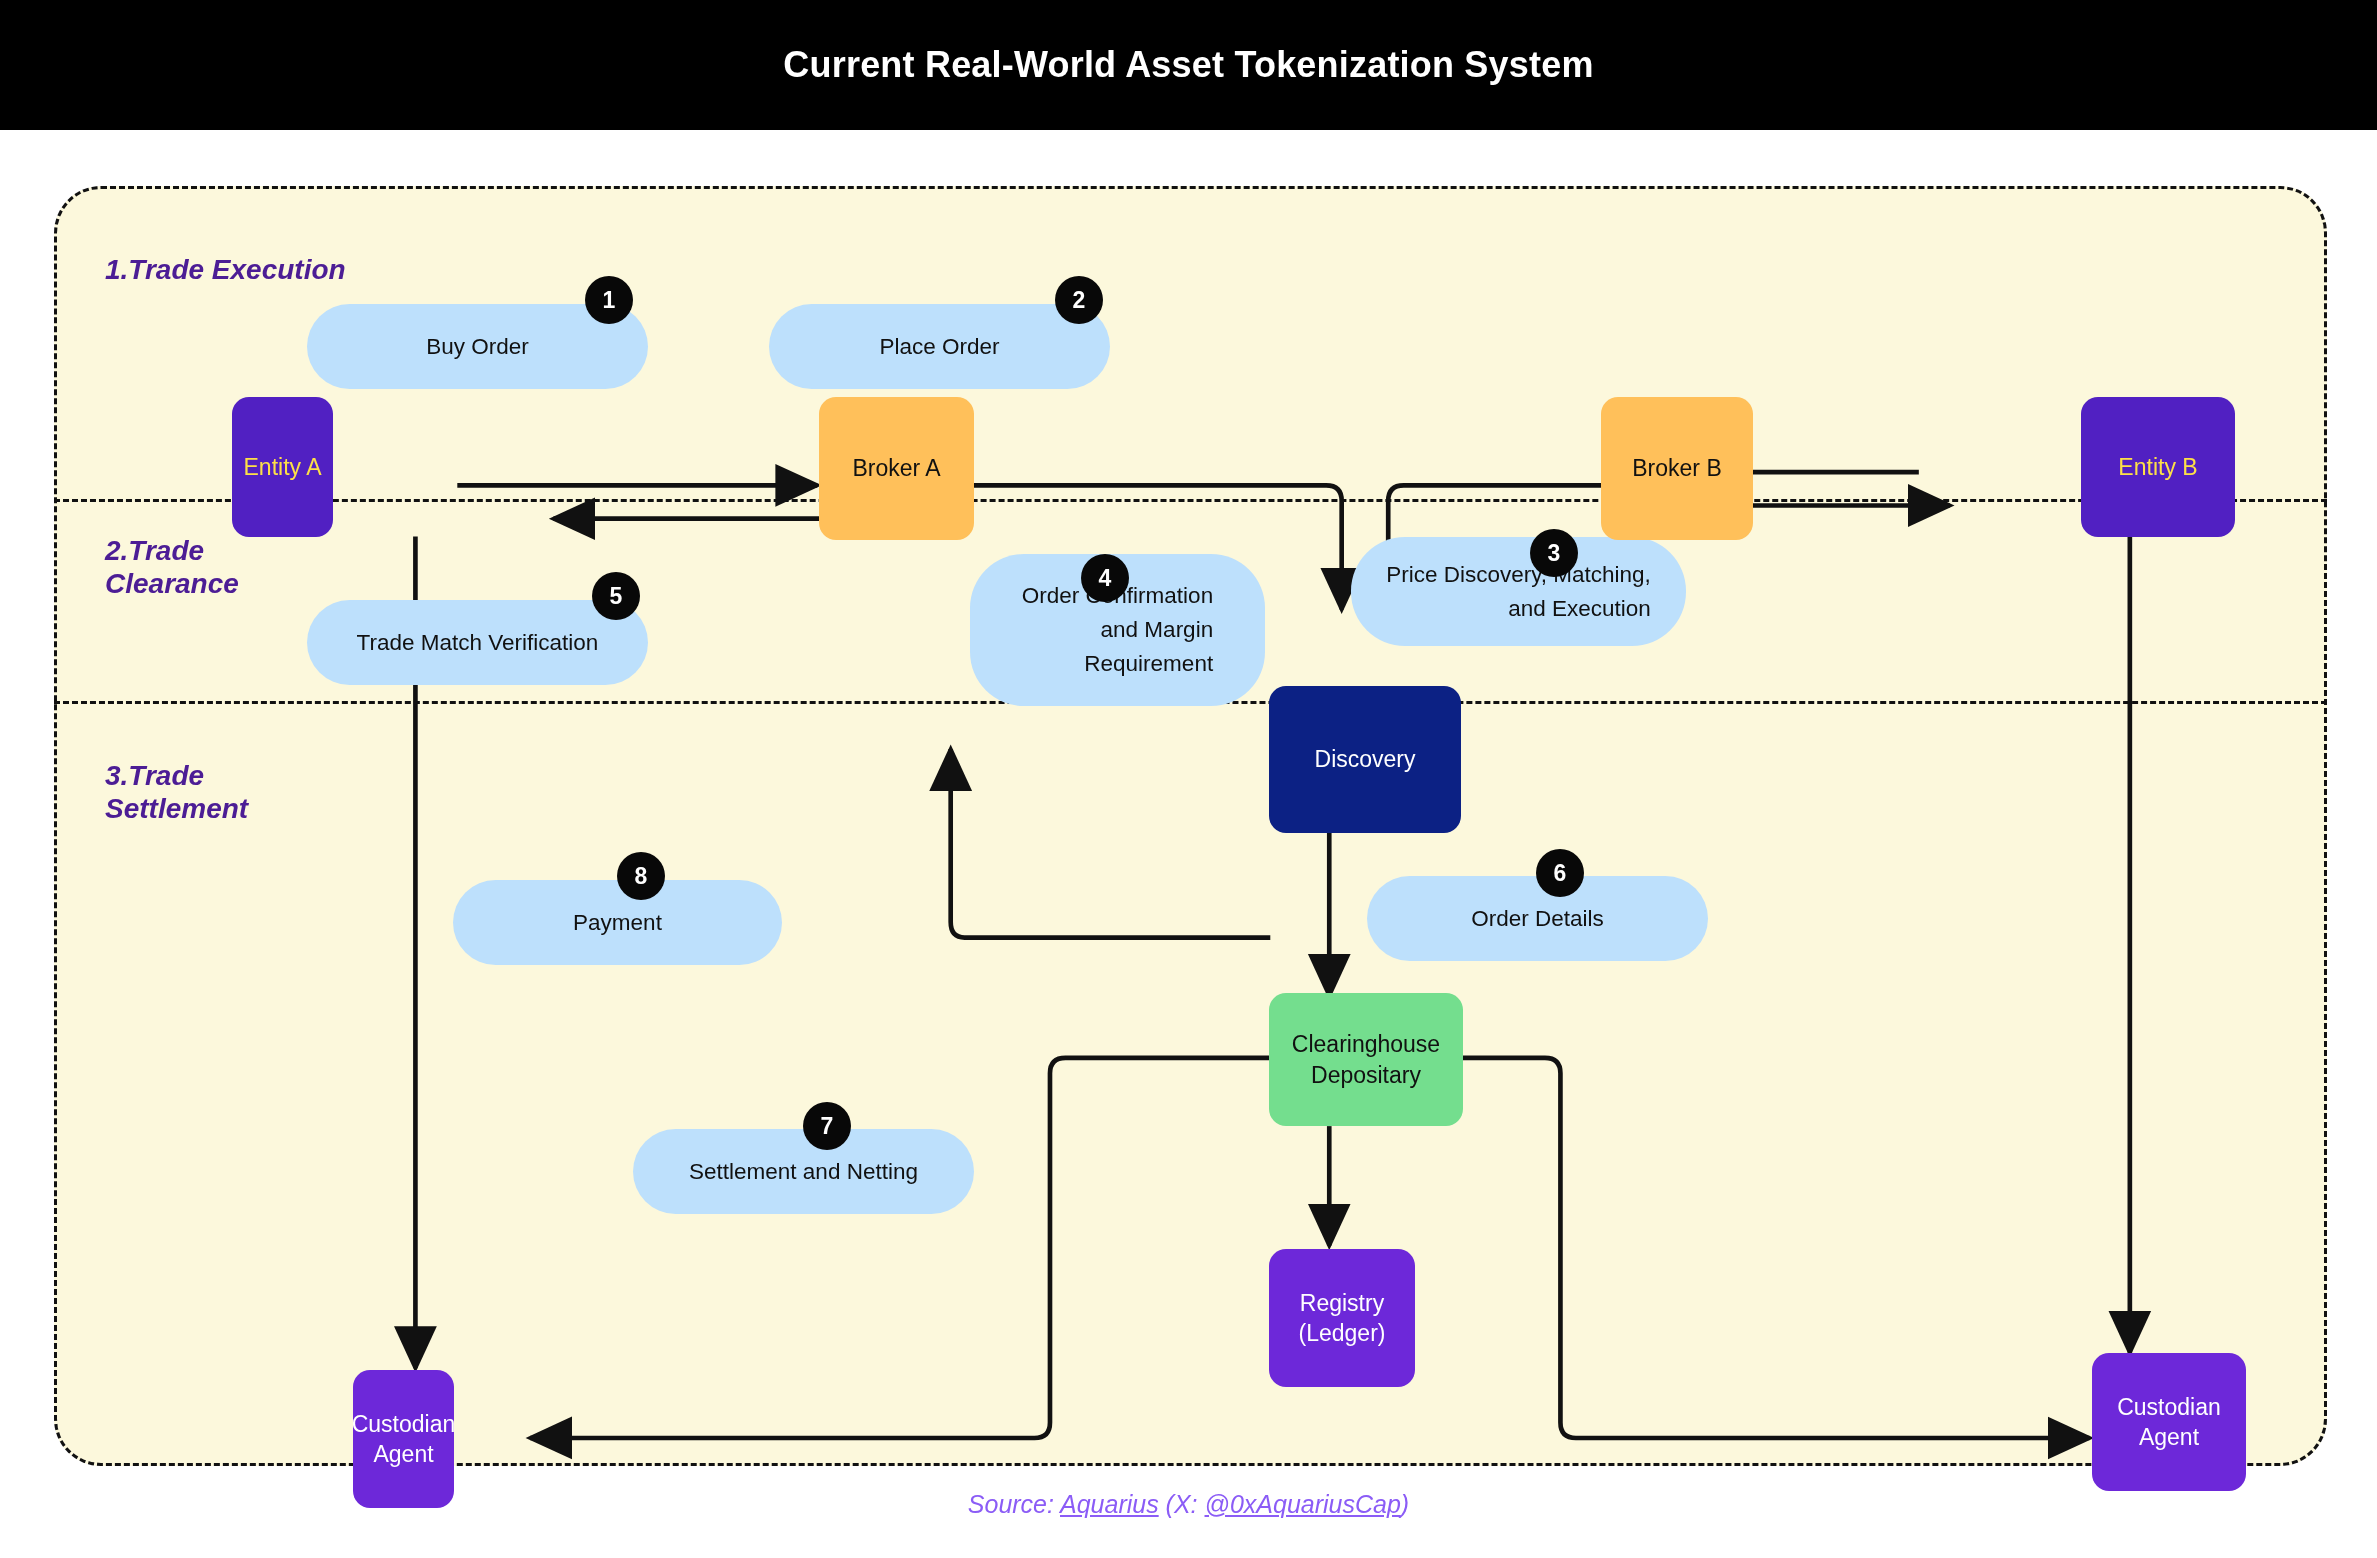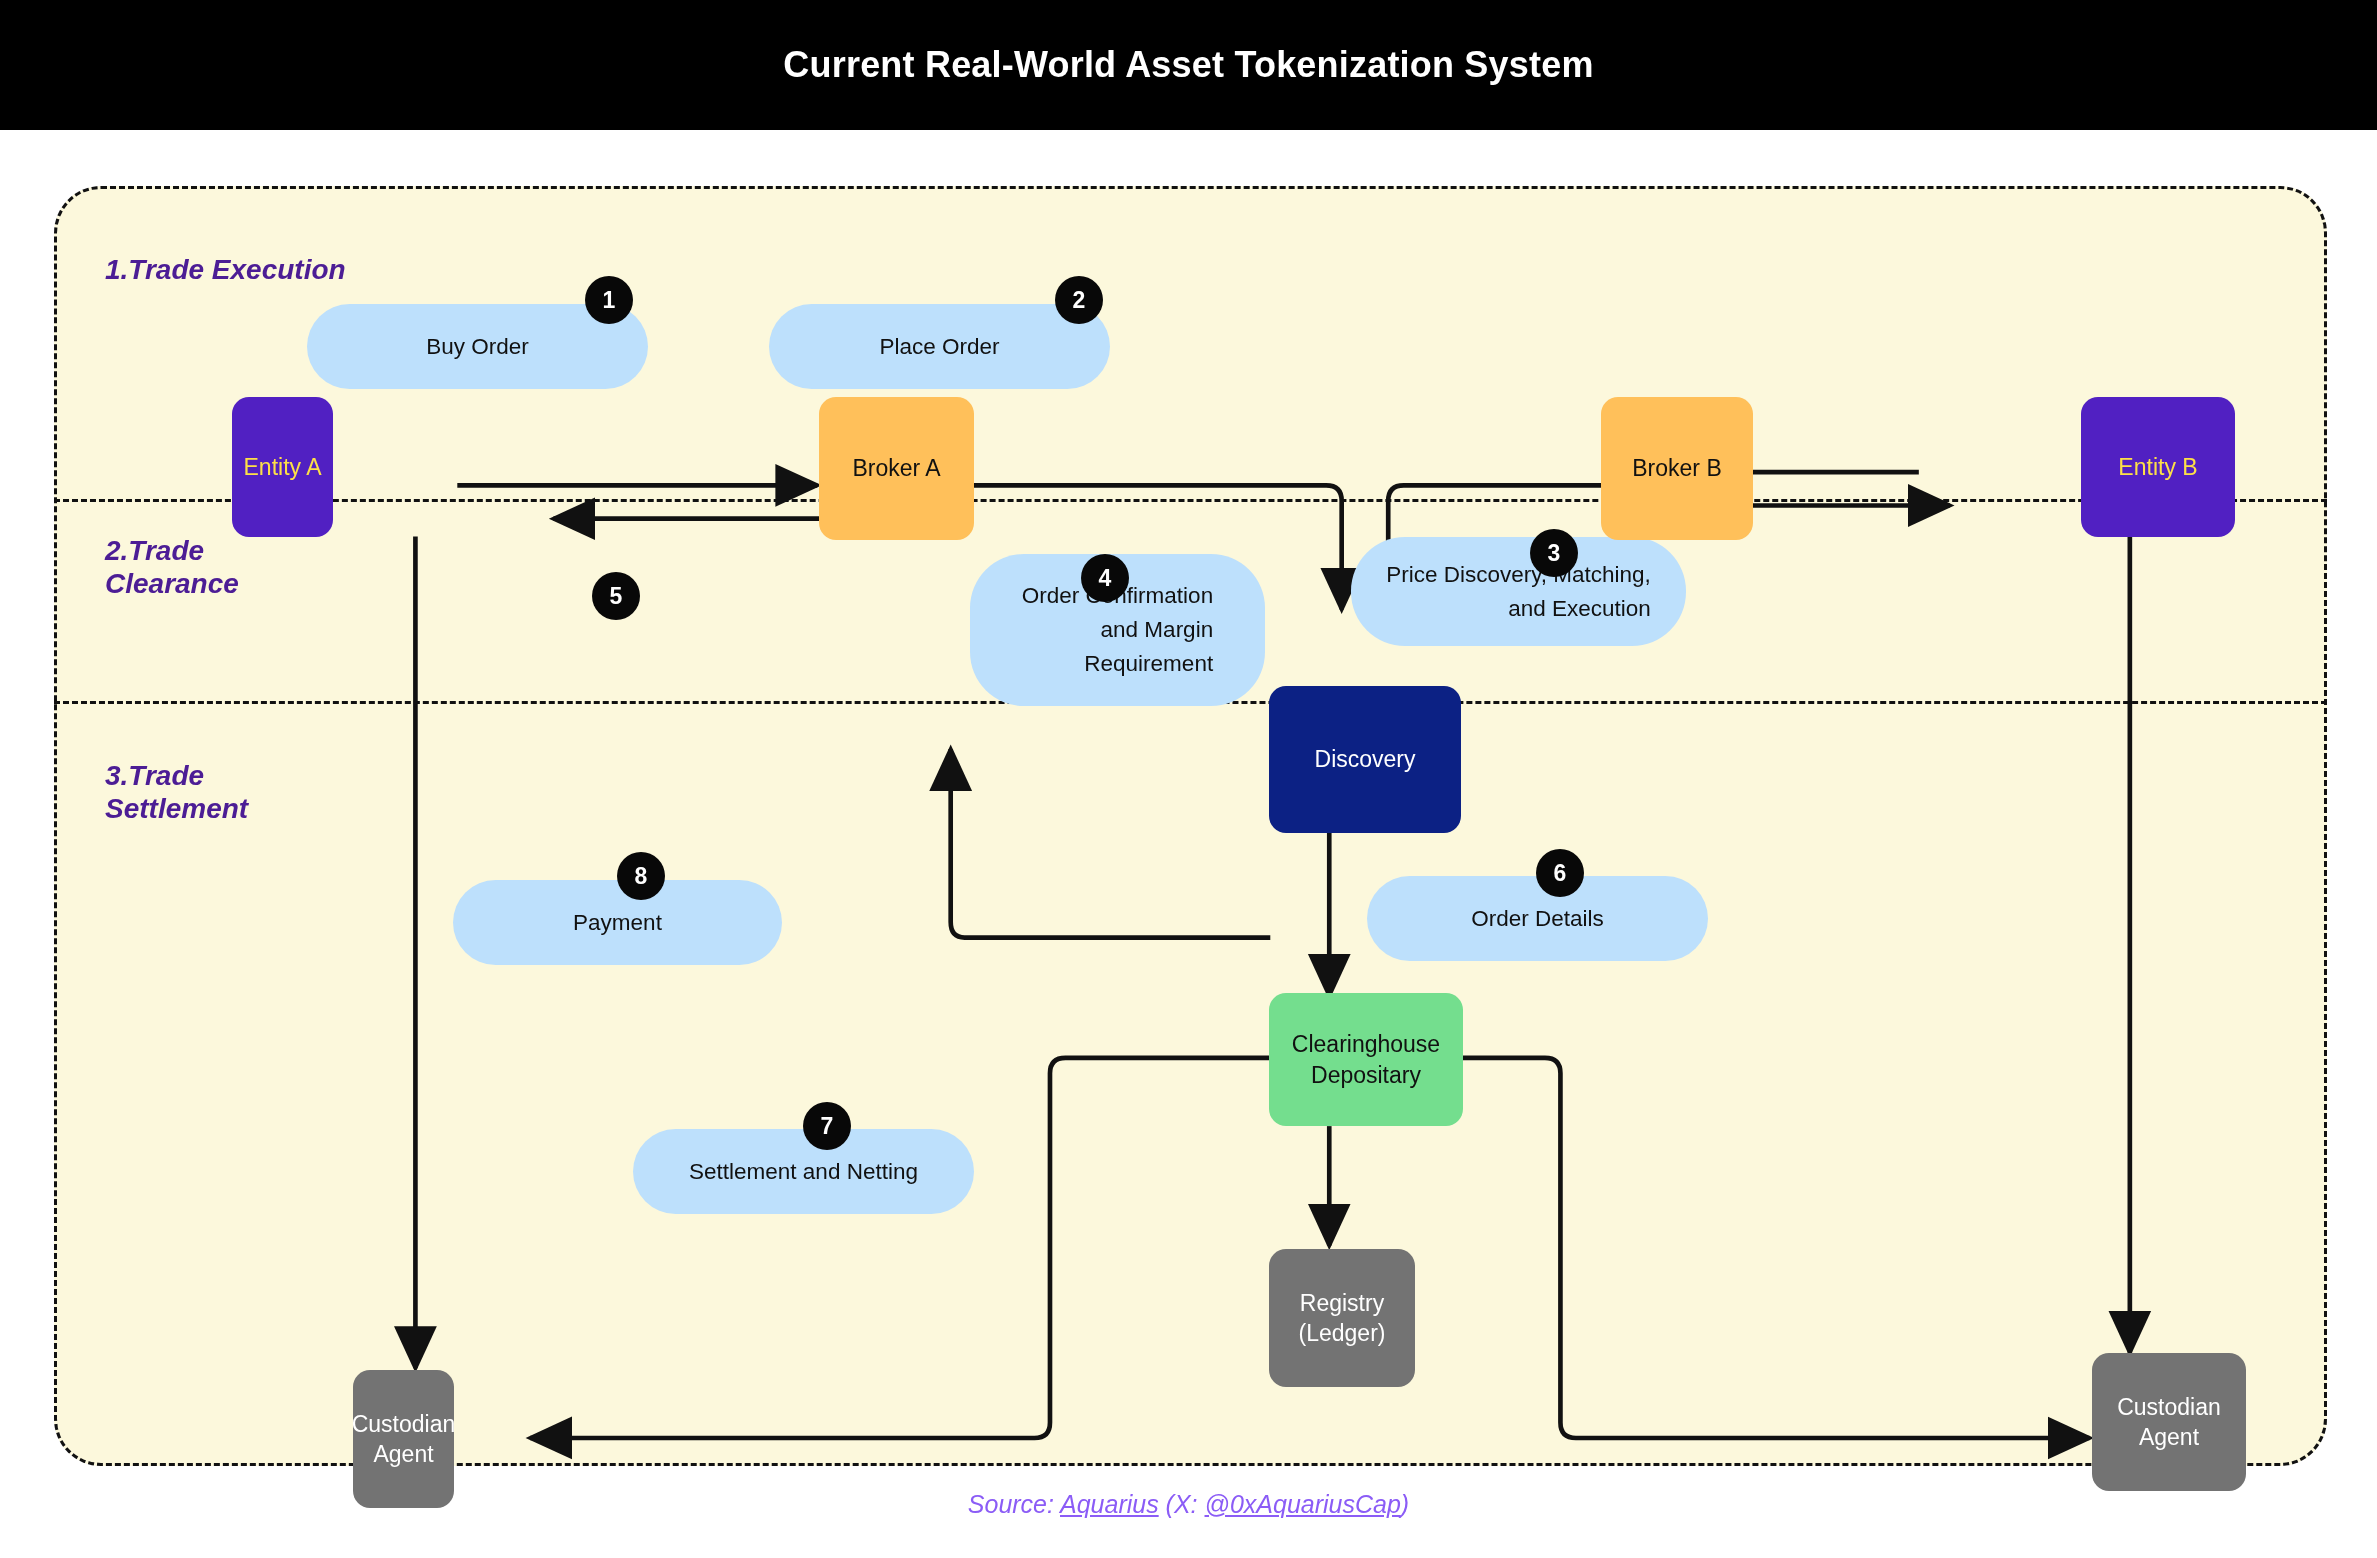--- a/index.html
+++ b/index.html
@@ -25,21 +25,21 @@
   
   #wires{position:absolute;left:0;top:0;width:2273px;height:1280px;pointer-events:none;}
 
   
   .node{position:absolute;display:flex;align-items:center;justify-content:center;text-align:center;
         border-radius:17px;font-size:23px;line-height:1.32;white-space:pre-line;box-sizing:border-box;z-index:4;}
   .node.purple{background:#5120C2;color:#fde047;}
   .node.orange{background:#FFC05A;color:#111111;}
   .node.navy{background:#0C2184;color:#ffffff;}
   .node.green{background:#74DE8E;color:#111111;}
-  .node.gray{background:#737373;color:#ffffff;}
+  .node.gray{background:#6d28d9;color:#ffffff;}
 
   
   .pill{position:absolute;display:flex;align-items:center;justify-content:center;text-align:right;
         background:#BDE0FC;border-radius:54px;color:#111111;font-size:22.5px;line-height:1.5;
         white-space:pre-line;box-sizing:border-box;padding:0 20px;z-index:3;}
   .badge{position:absolute;width:48px;height:48px;border-radius:50%;background:#080808;color:#ffffff;
          display:flex;align-items:center;justify-content:center;font-size:23px;font-weight:bold;z-index:6;}
 
   
   #footer{position:absolute;left:0;top:1490px;width:2377px;text-align:center;font-size:25px;
@@ -158,20 +158,23 @@
     </div>
     <div class="badge" style="left:1473px;top:340px;">3</div>
 
     <div class="pill" style="left:913px;top:365px;width:295px;height:152px;">
       <span>Order Confirmation
 and Margin
 Requirement</span>
     </div>
     <div class="badge" style="left:1024px;top:365px;">4</div>
 
+    <div class="pill" style="left:250px;top:411px;width:341px;height:85px;">
+      <span>Trade Match Verification</span>
+    </div>
     <div class="badge" style="left:535px;top:383px;">5</div>
 
     <div class="pill" style="left:1310px;top:687px;width:341px;height:85px;">
       <span>Order Details</span>
     </div>
     <div class="badge" style="left:1479px;top:660px;">6</div>
 
     <div class="pill" style="left:576px;top:940px;width:341px;height:85px;">
       <span>Settlement and Netting</span>
     </div>

